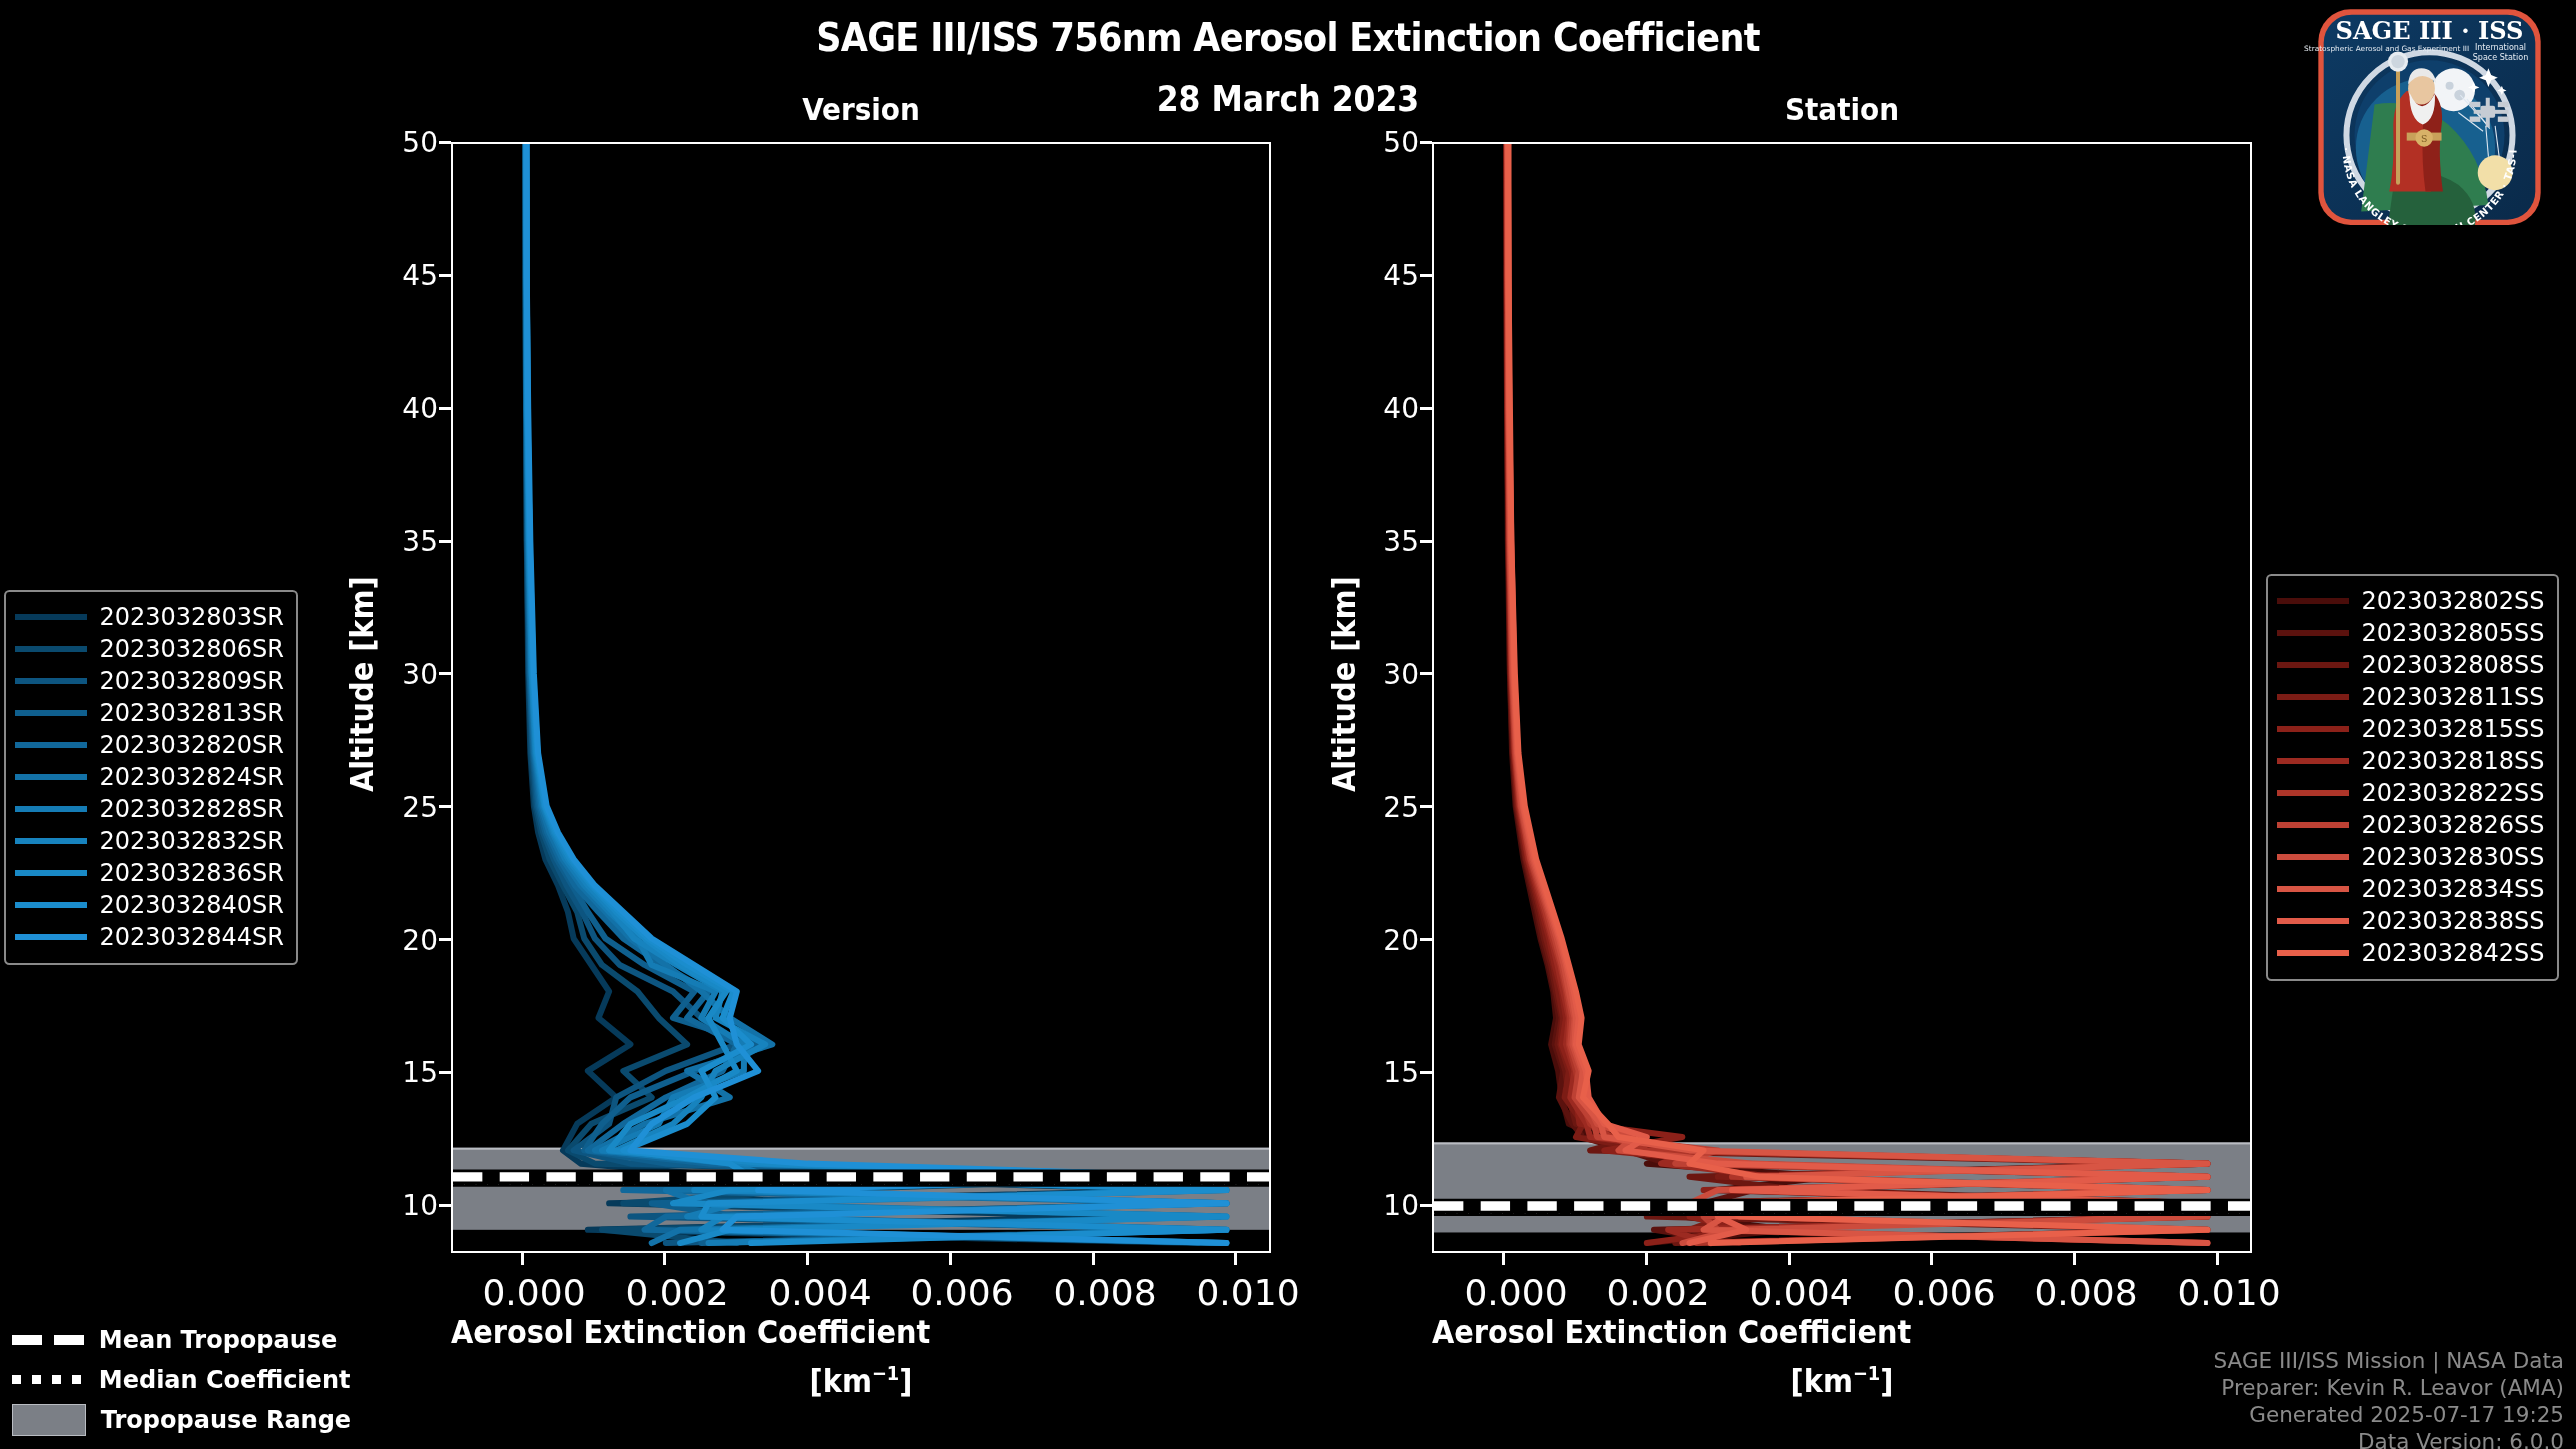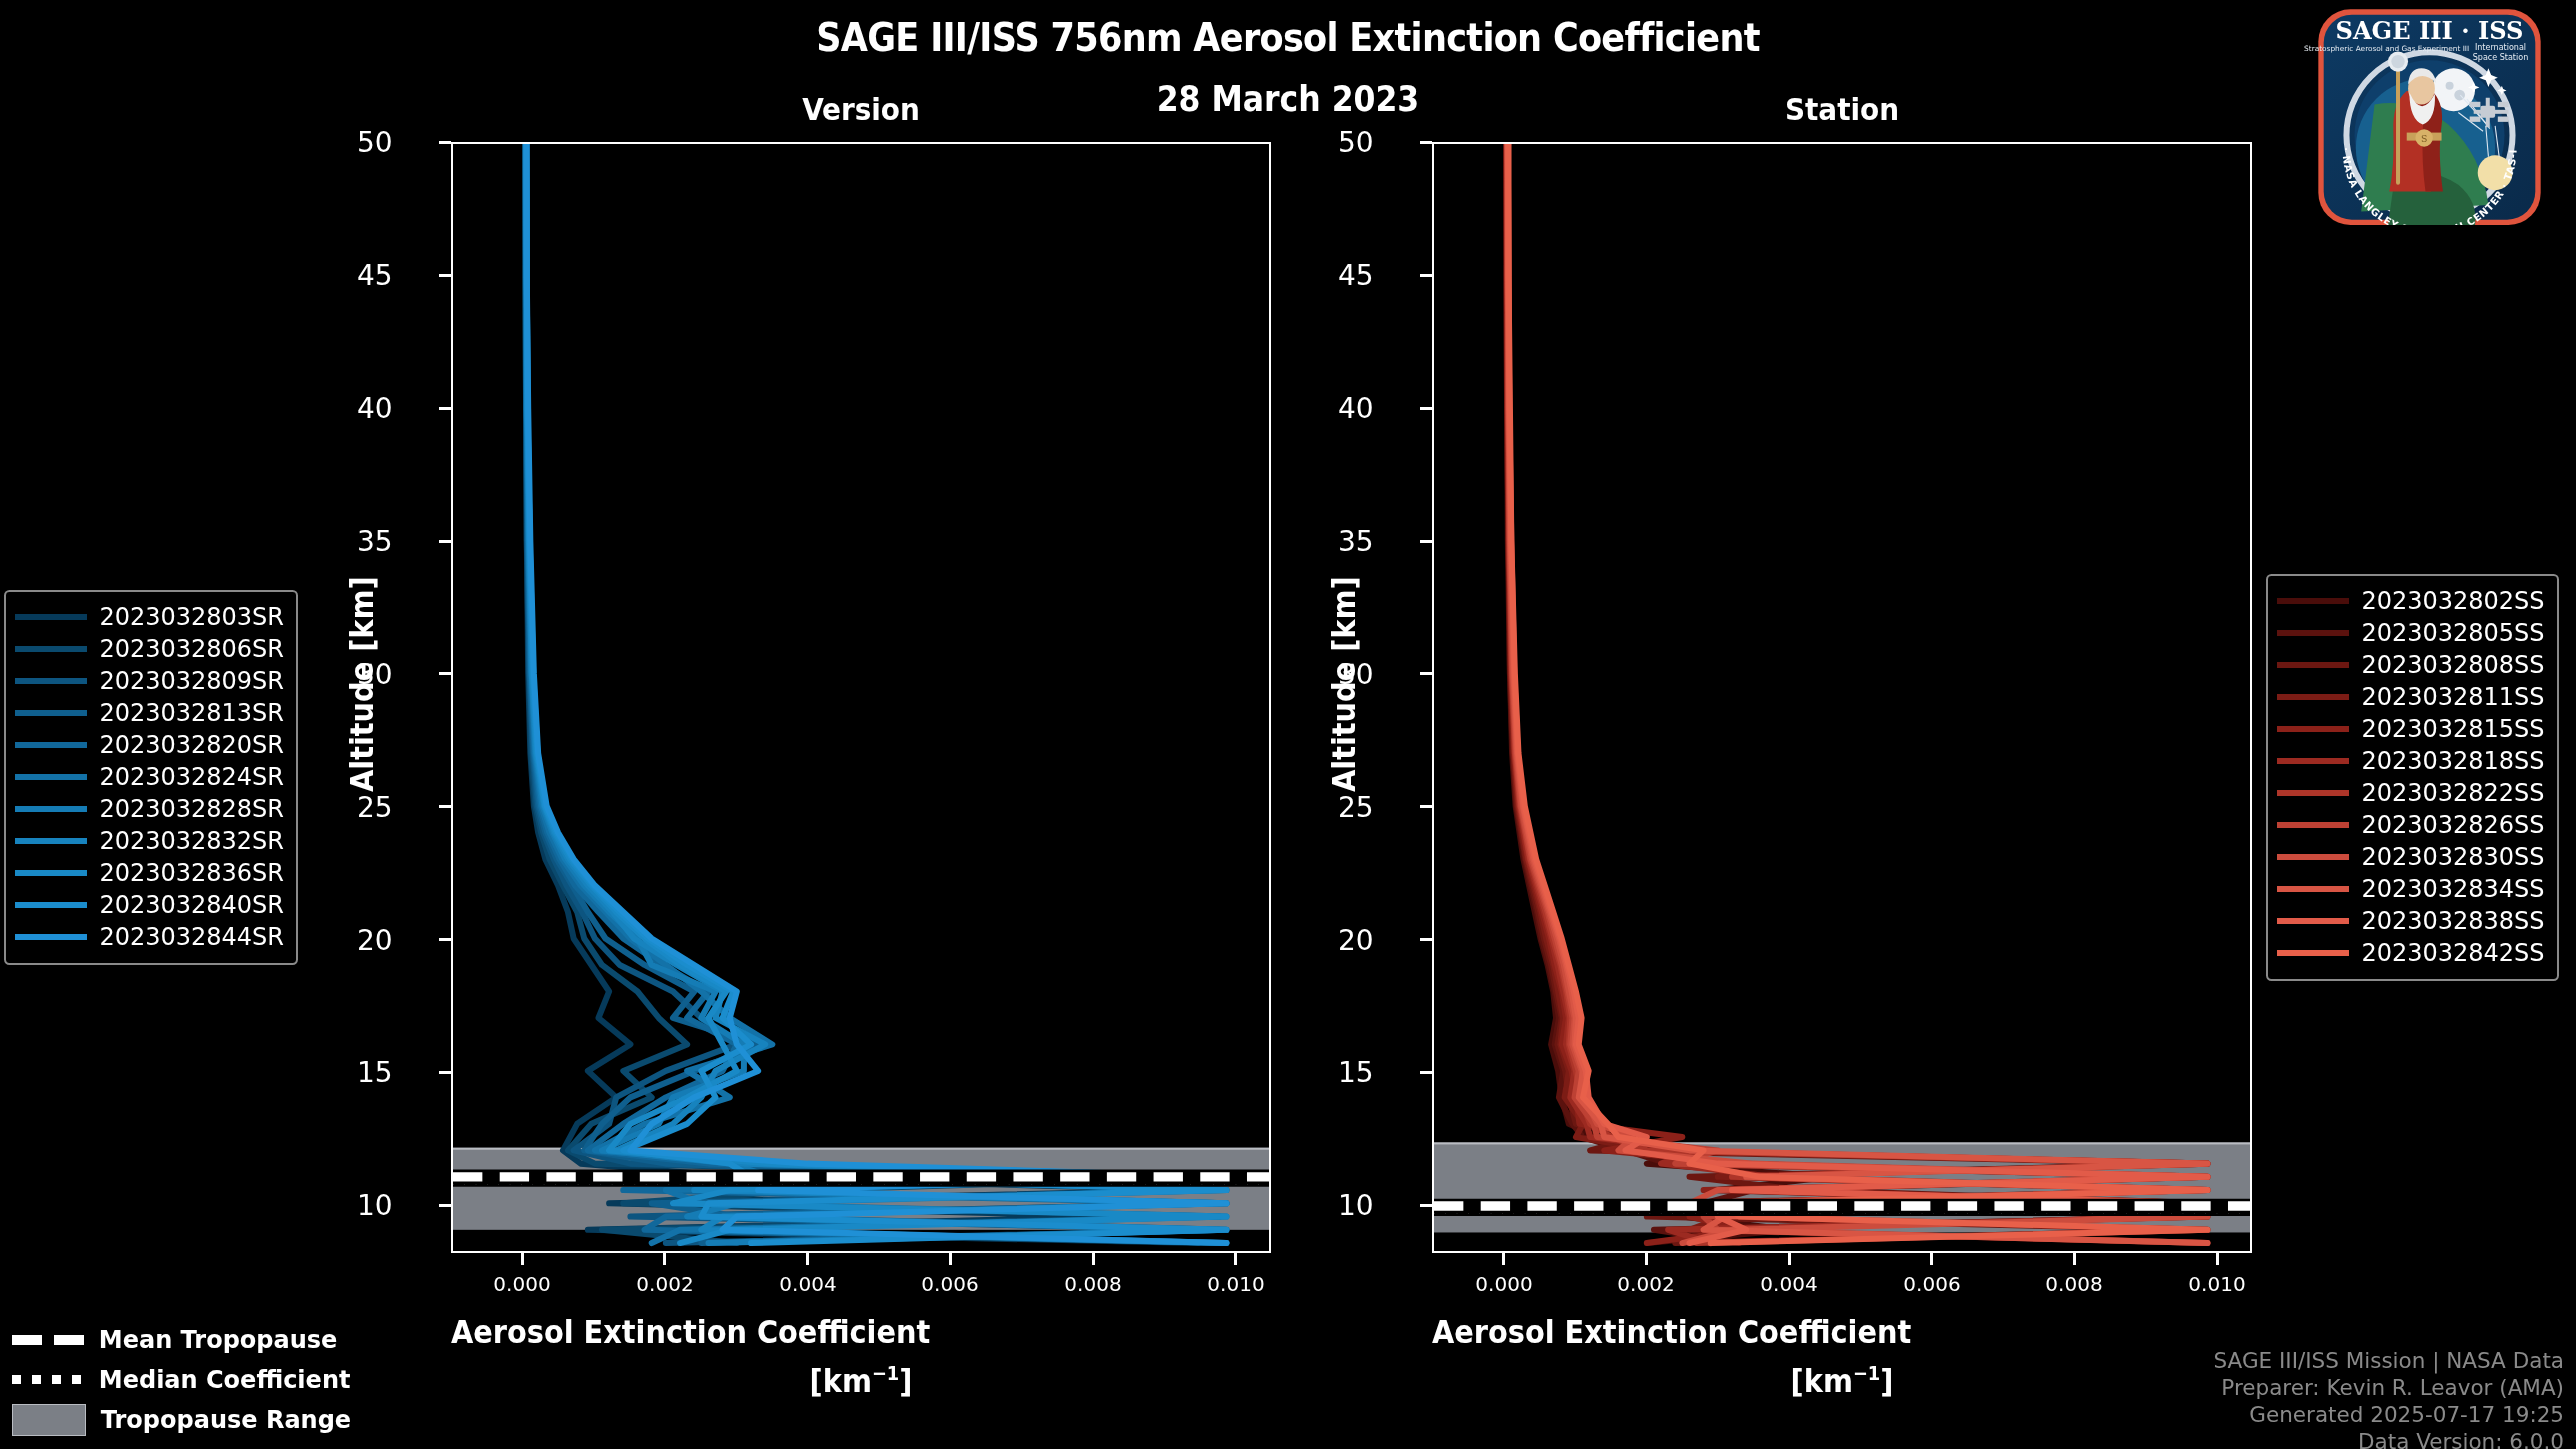--- a/index.html
+++ b/index.html
@@ -22,25 +22,25 @@
 
   
   .plot-frame{top:142px;height:1111px;border:2.7px solid #fff;box-sizing:border-box;
      background:#000;overflow:hidden;}
   #plot-sunrise{left:451px;width:820px;}
   #plot-sunset{left:1432px;width:820px;}
   .plot-svg{position:absolute;left:0;top:0;width:100%;height:100%;}
 
   
   .ytick-label{position:absolute;right:0;transform:translateY(-50%);
-     font-size:28px;text-align:left;width:81px;
+     font-size:28px;text-align:right;width:81px;
      font-family:"DejaVu Sans","Liberation Sans",sans-serif;}
   .ytick-mark{position:absolute;width:12px;height:2.7px;background:#fff;}
   .xtick-label{position:absolute;transform:translateX(-50%);
-     font-size:20px;text-align:center;white-space:nowrap;}
+     font-size:36px;text-align:center;white-space:nowrap;margin-left:12px;}
   .xtick-mark{position:absolute;width:2.7px;height:12px;background:#fff;}
 
   .axis-x-title{position:absolute;font-size:32px;font-weight:bold;
      font-family:"DejaVu Sans Condensed","Liberation Sans Narrow","Liberation Sans",sans-serif;}
   .axis-x-unit{position:absolute;text-align:center;font-size:32px;font-weight:bold;
      font-family:"DejaVu Sans Condensed","Liberation Sans Narrow","Liberation Sans",sans-serif;}
   sup{font-size:0.62em;vertical-align:super;}
 
   #ylabel-sunrise,#ylabel-sunset{
      font-size:32px;font-weight:bold;white-space:nowrap;

